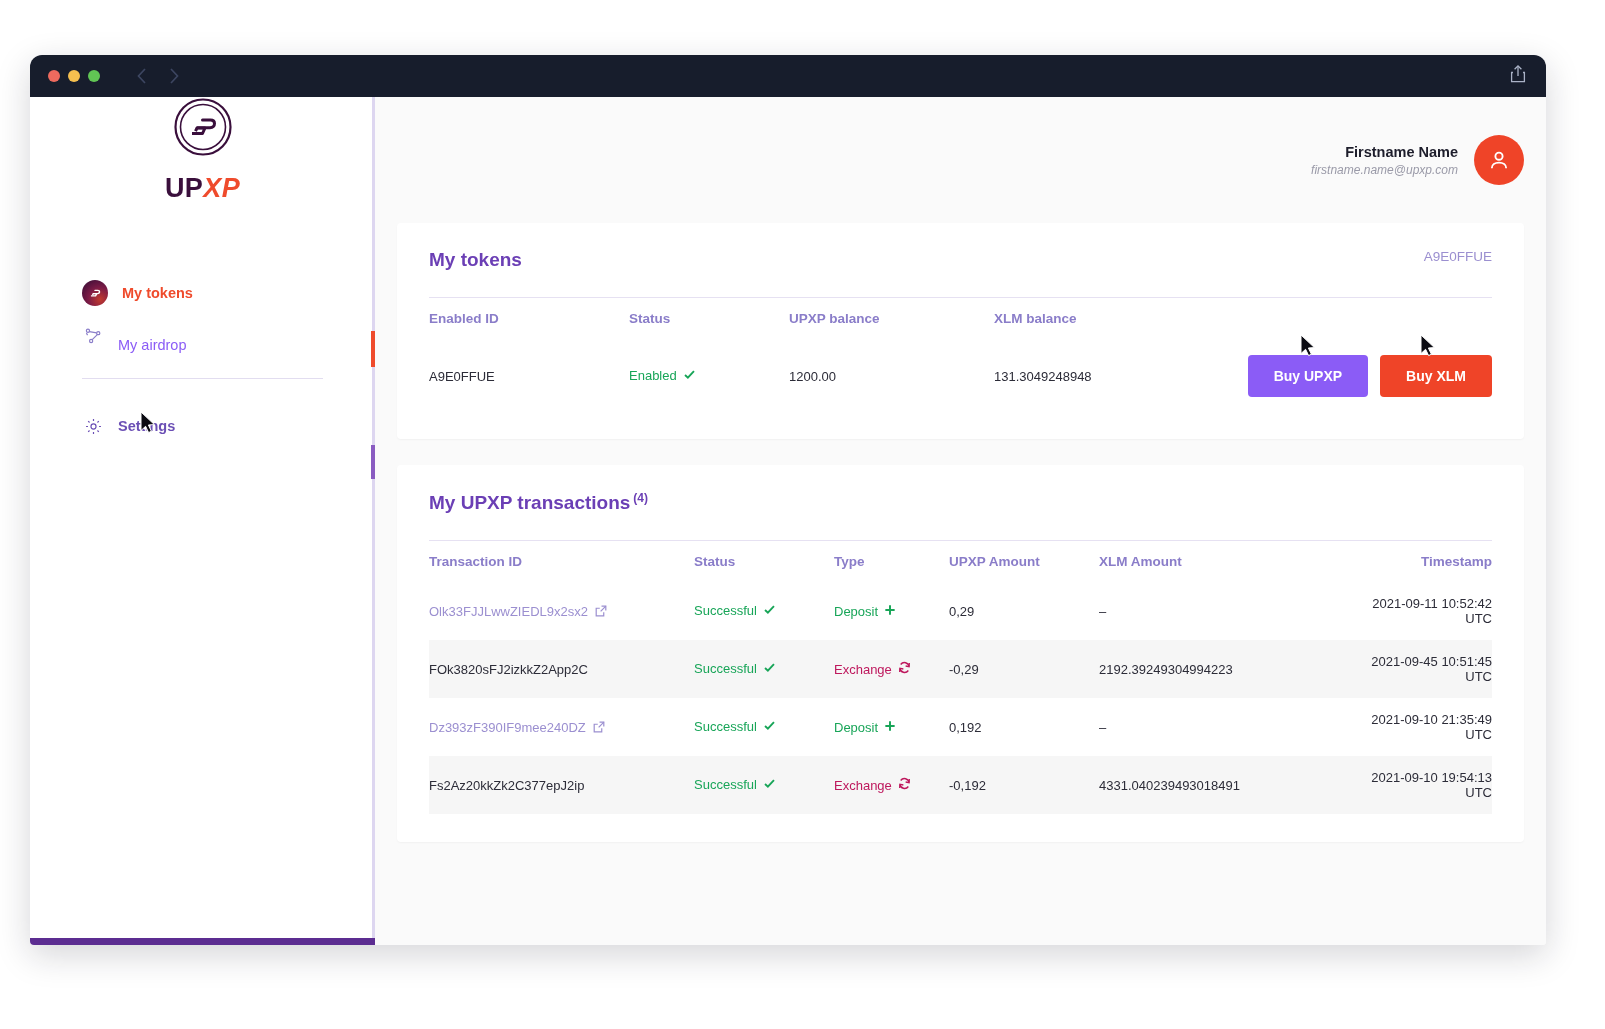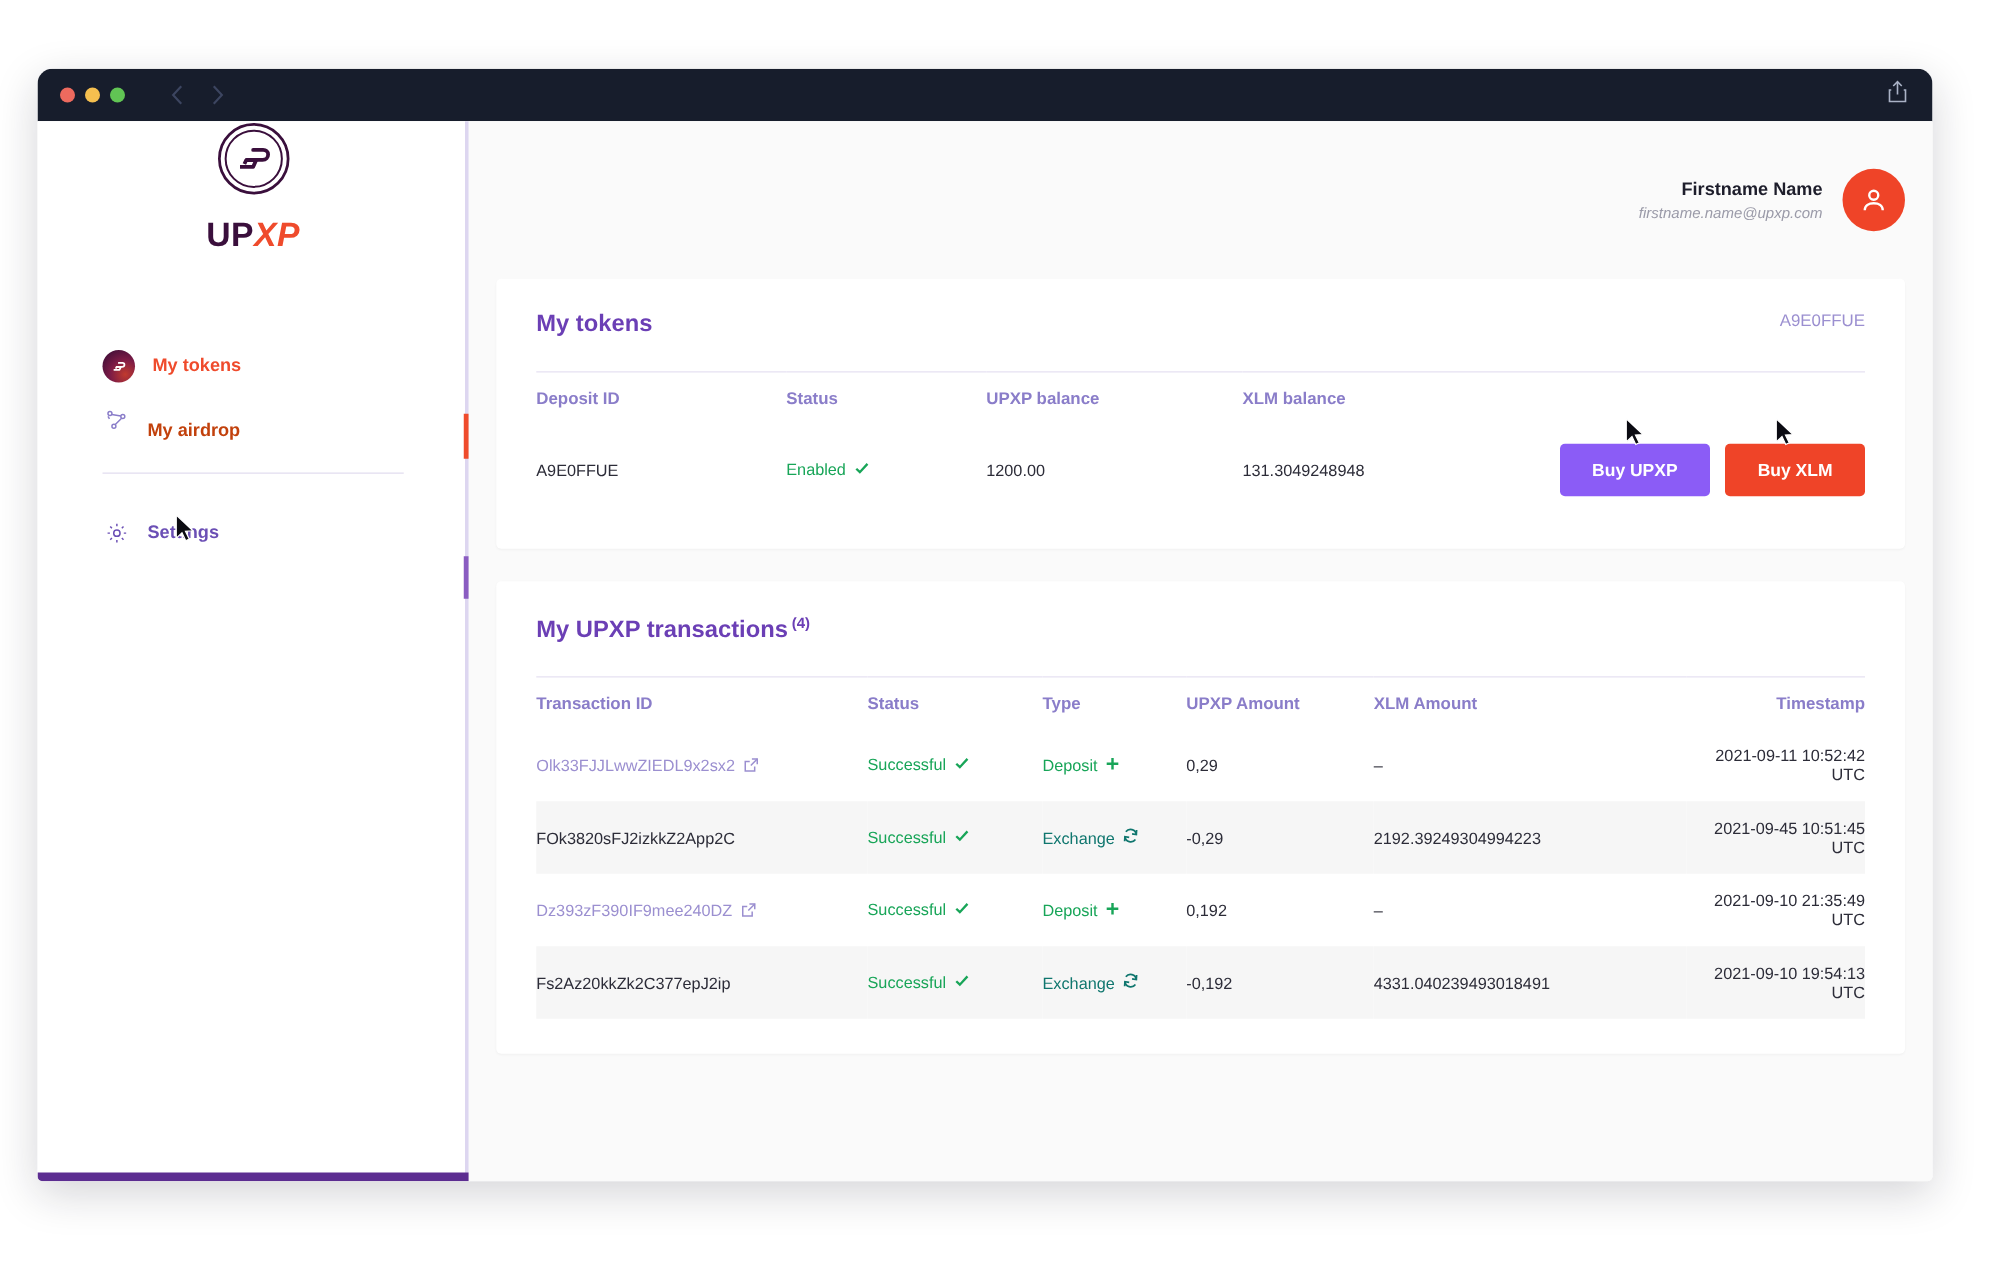--- a/index.html
+++ b/index.html
@@ -51,21 +51,21 @@
   .logo-up { color: #3a0f3c; }
   .logo-xp { color: #ef4b2c; font-style: italic; }
 
   .nav { margin-top: 68px; padding: 0 52px; }
   .nav-item {
     display: flex; align-items: center; gap: 14px;
     height: 42px; font-size: 14.5px; cursor: pointer;
   }
   .nav-item .label { line-height: 1; }
   .nav-item.active .label { color: #ef4b2c; font-weight: 600; }
-  .nav-item.inactive .label { color: #c2410c; font-weight: 700; margin-top: 20px; }
+  .nav-item.inactive .label { color: #8b5cf6; font-weight: 400; margin-top: 20px; }
   .nav-item.settings .label { color: #6b4fb5; font-weight: 600; }
   .coin-ico {
     width: 26px; height: 26px; border-radius: 50%;
     background: radial-gradient(circle at 70% 75%, #c13a2e 0%, #7c1b46 45%, #2d0b34 100%);
     display:flex; align-items:center; justify-content:center; flex:0 0 26px;
   }
   .mini-ico { width: 22px; height: 22px; flex:0 0 22px; display:flex; align-items:center; justify-content:center; color:#8a7dc9; }
   .nav-sep { margin: 22px 0 26px 0; height: 1px; background: #e2ddf0; }
 
   .sidebar-divider {
@@ -104,21 +104,21 @@
   }
   tbody td { font-size: 13px; color: #2c2c38; padding: 14px 0; }
   tbody tr.alt { background: #f6f6f6; }
   th.ta-r, td.ta-r { text-align: right; }
 
   .txid { color:#9b8fd0; display:inline-flex; align-items:center; gap:7px; }
   .txid.plain { color: #2c2c38; }
   .ext-ico { color:#9b8fd0; display:inline-flex; }
   .st-ok { color:#18a558; display:inline-flex; gap:6px; }
   .ty-deposit { color:#18a558; display:inline-flex; align-items:center; gap:6px; }
-  .ty-exchange { color:#0f766e; display:inline-flex; align-items:center; gap:6px; }
+  .ty-exchange { color:#be185d; display:inline-flex; align-items:center; gap:6px; }
 
   .btns { display:flex; gap: 12px; align-items:center; }
   .btn {
     border: none; border-radius: 4px; color:#fff; font-size: 14px; font-weight: 600;
     padding: 13px 26px; cursor:pointer; font-family: inherit;
   }
   .btn-upxp { background: #8b5cf6; }
   .btn-xlm { background: #ef4428; }
 
   .tokens-row td { padding-top: 16px; }
@@ -237,21 +237,21 @@
         </div>
 
         <section class="card">
           <div class="card-head">
             <div class="card-title">My tokens</div>
             <div class="card-acct">A9E0FFUE</div>
           </div>
           <table>
             <thead>
               <tr>
-                <th style="width:200px">Deposit ID</th>
+                <th style="width:200px">Enabled ID</th>
                 <th style="width:160px">Status</th>
                 <th style="width:205px">UPXP balance</th>
                 <th>XLM balance</th>
                 <th></th>
               </tr>
             </thead>
             <tbody>
               <tr class="tokens-row">
                 <td>A9E0FFUE</td>
                 <td>

